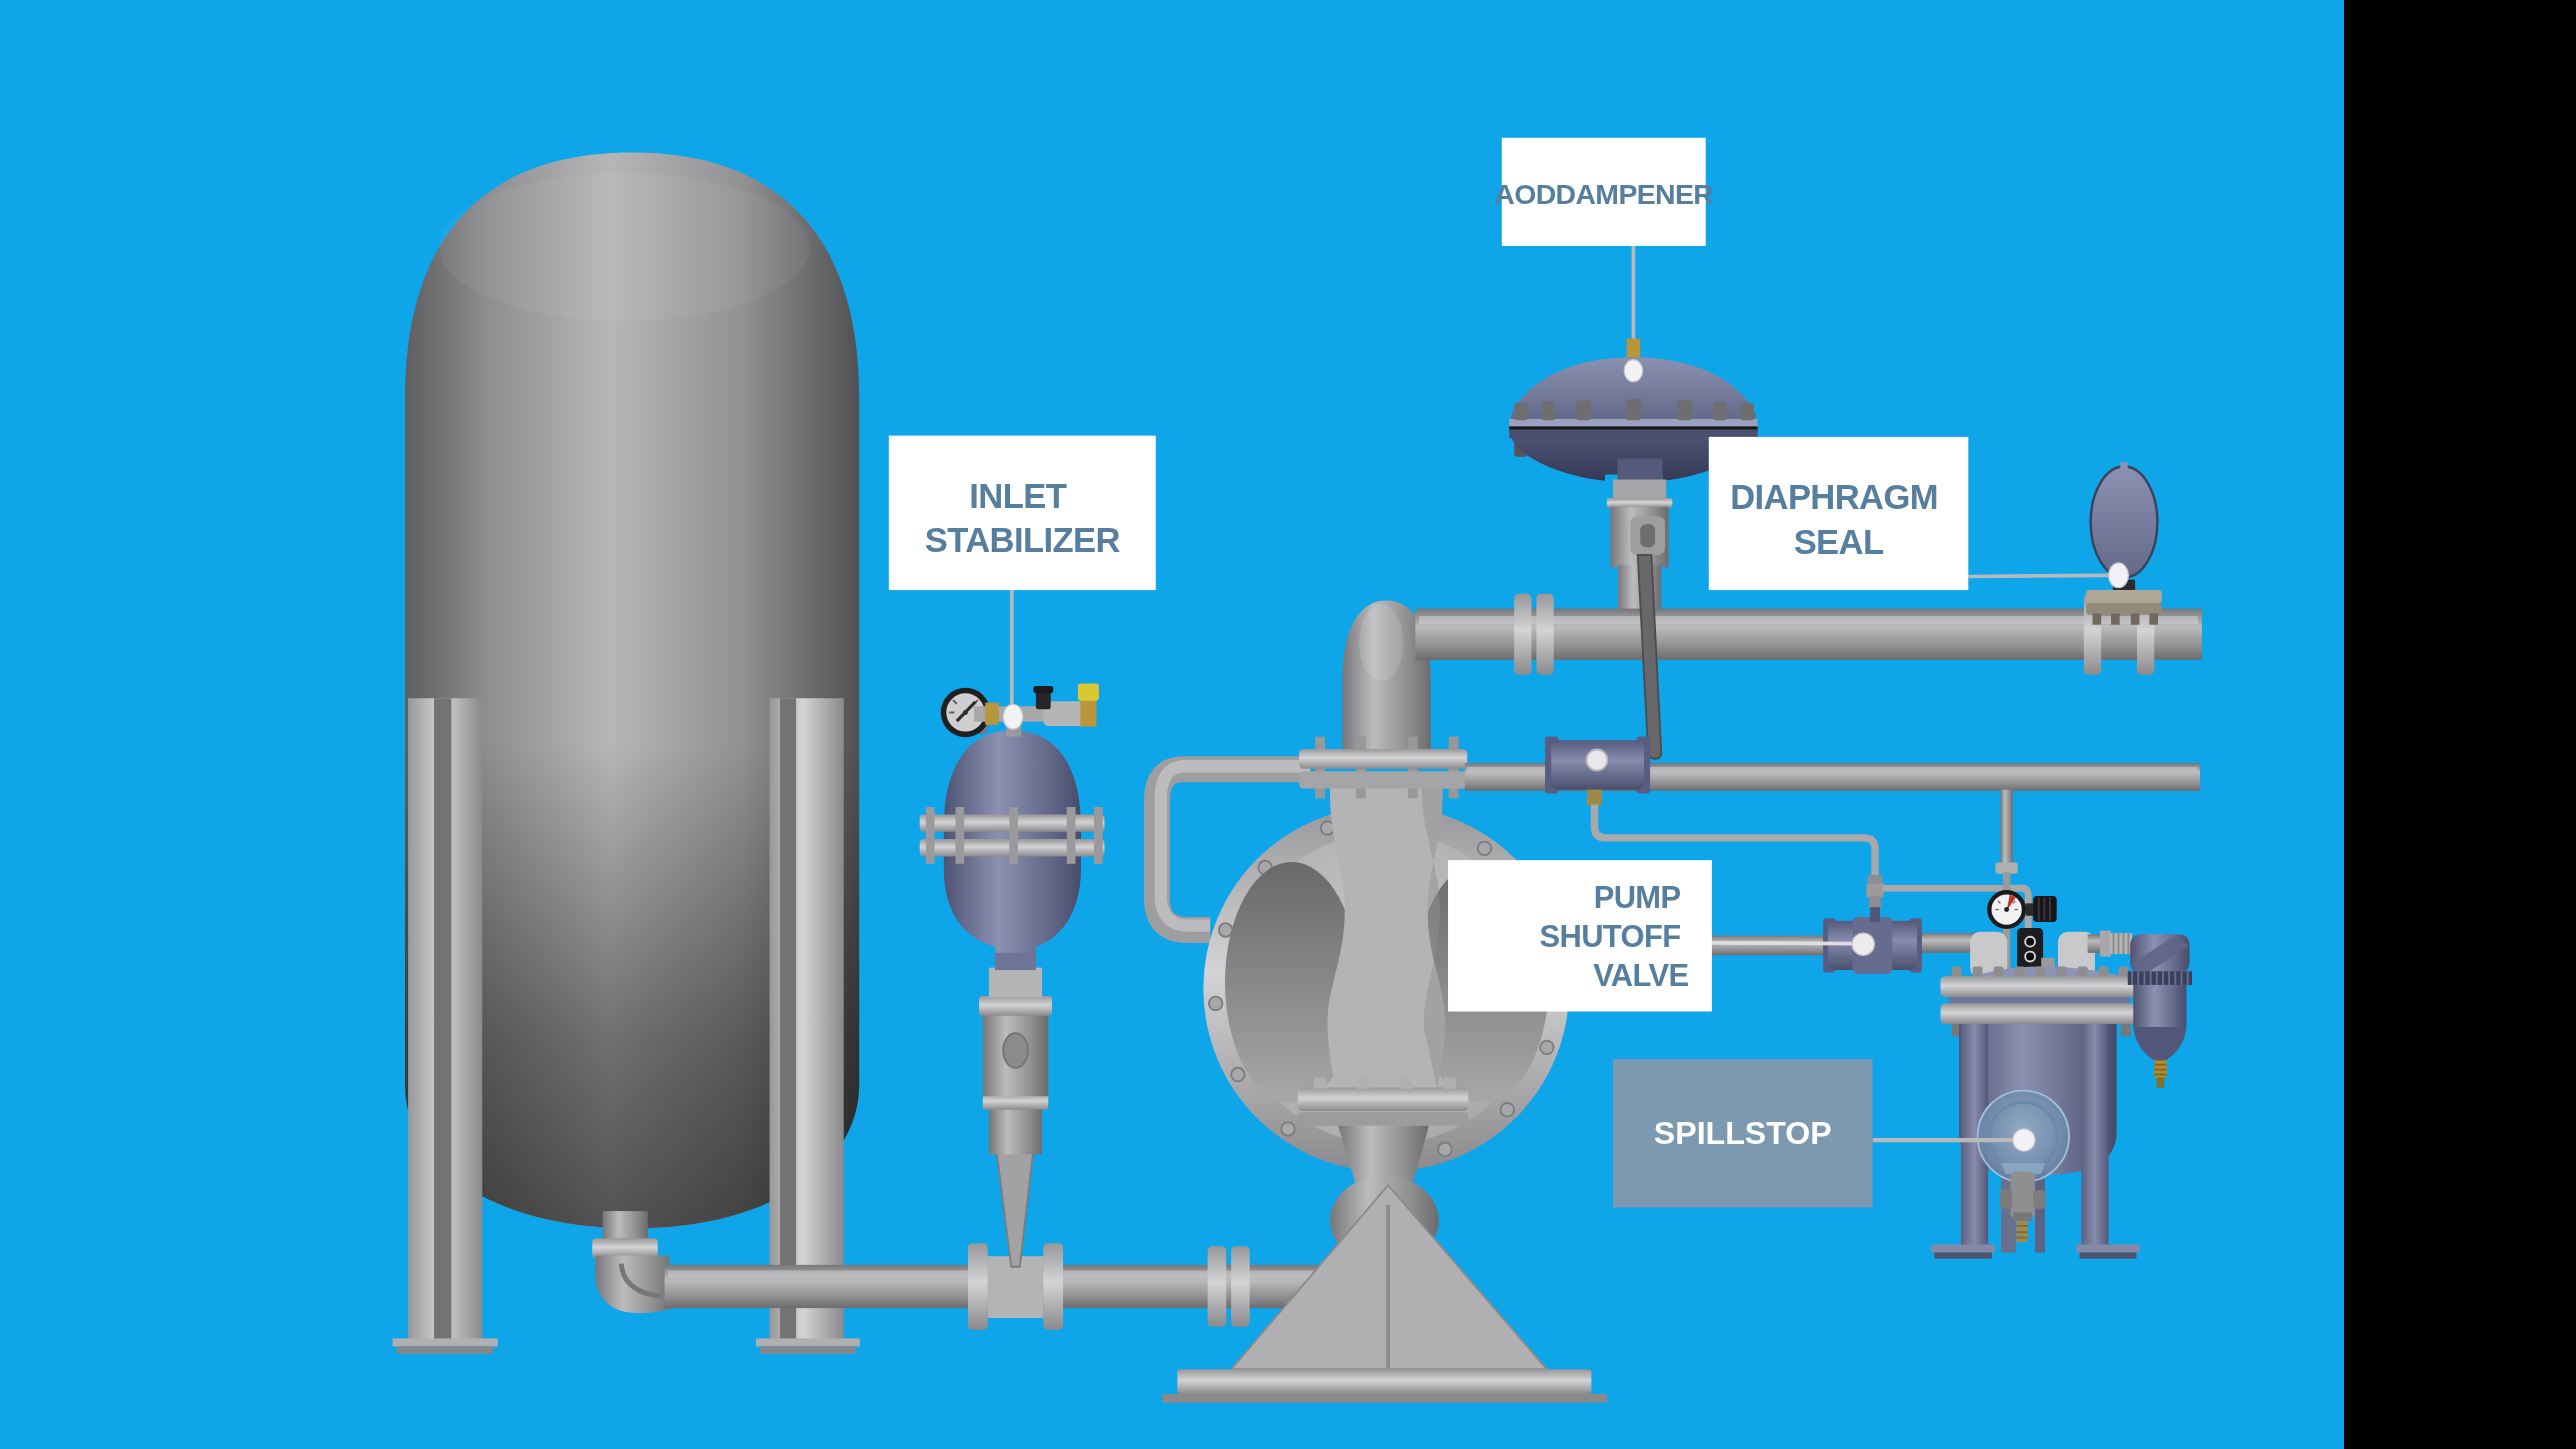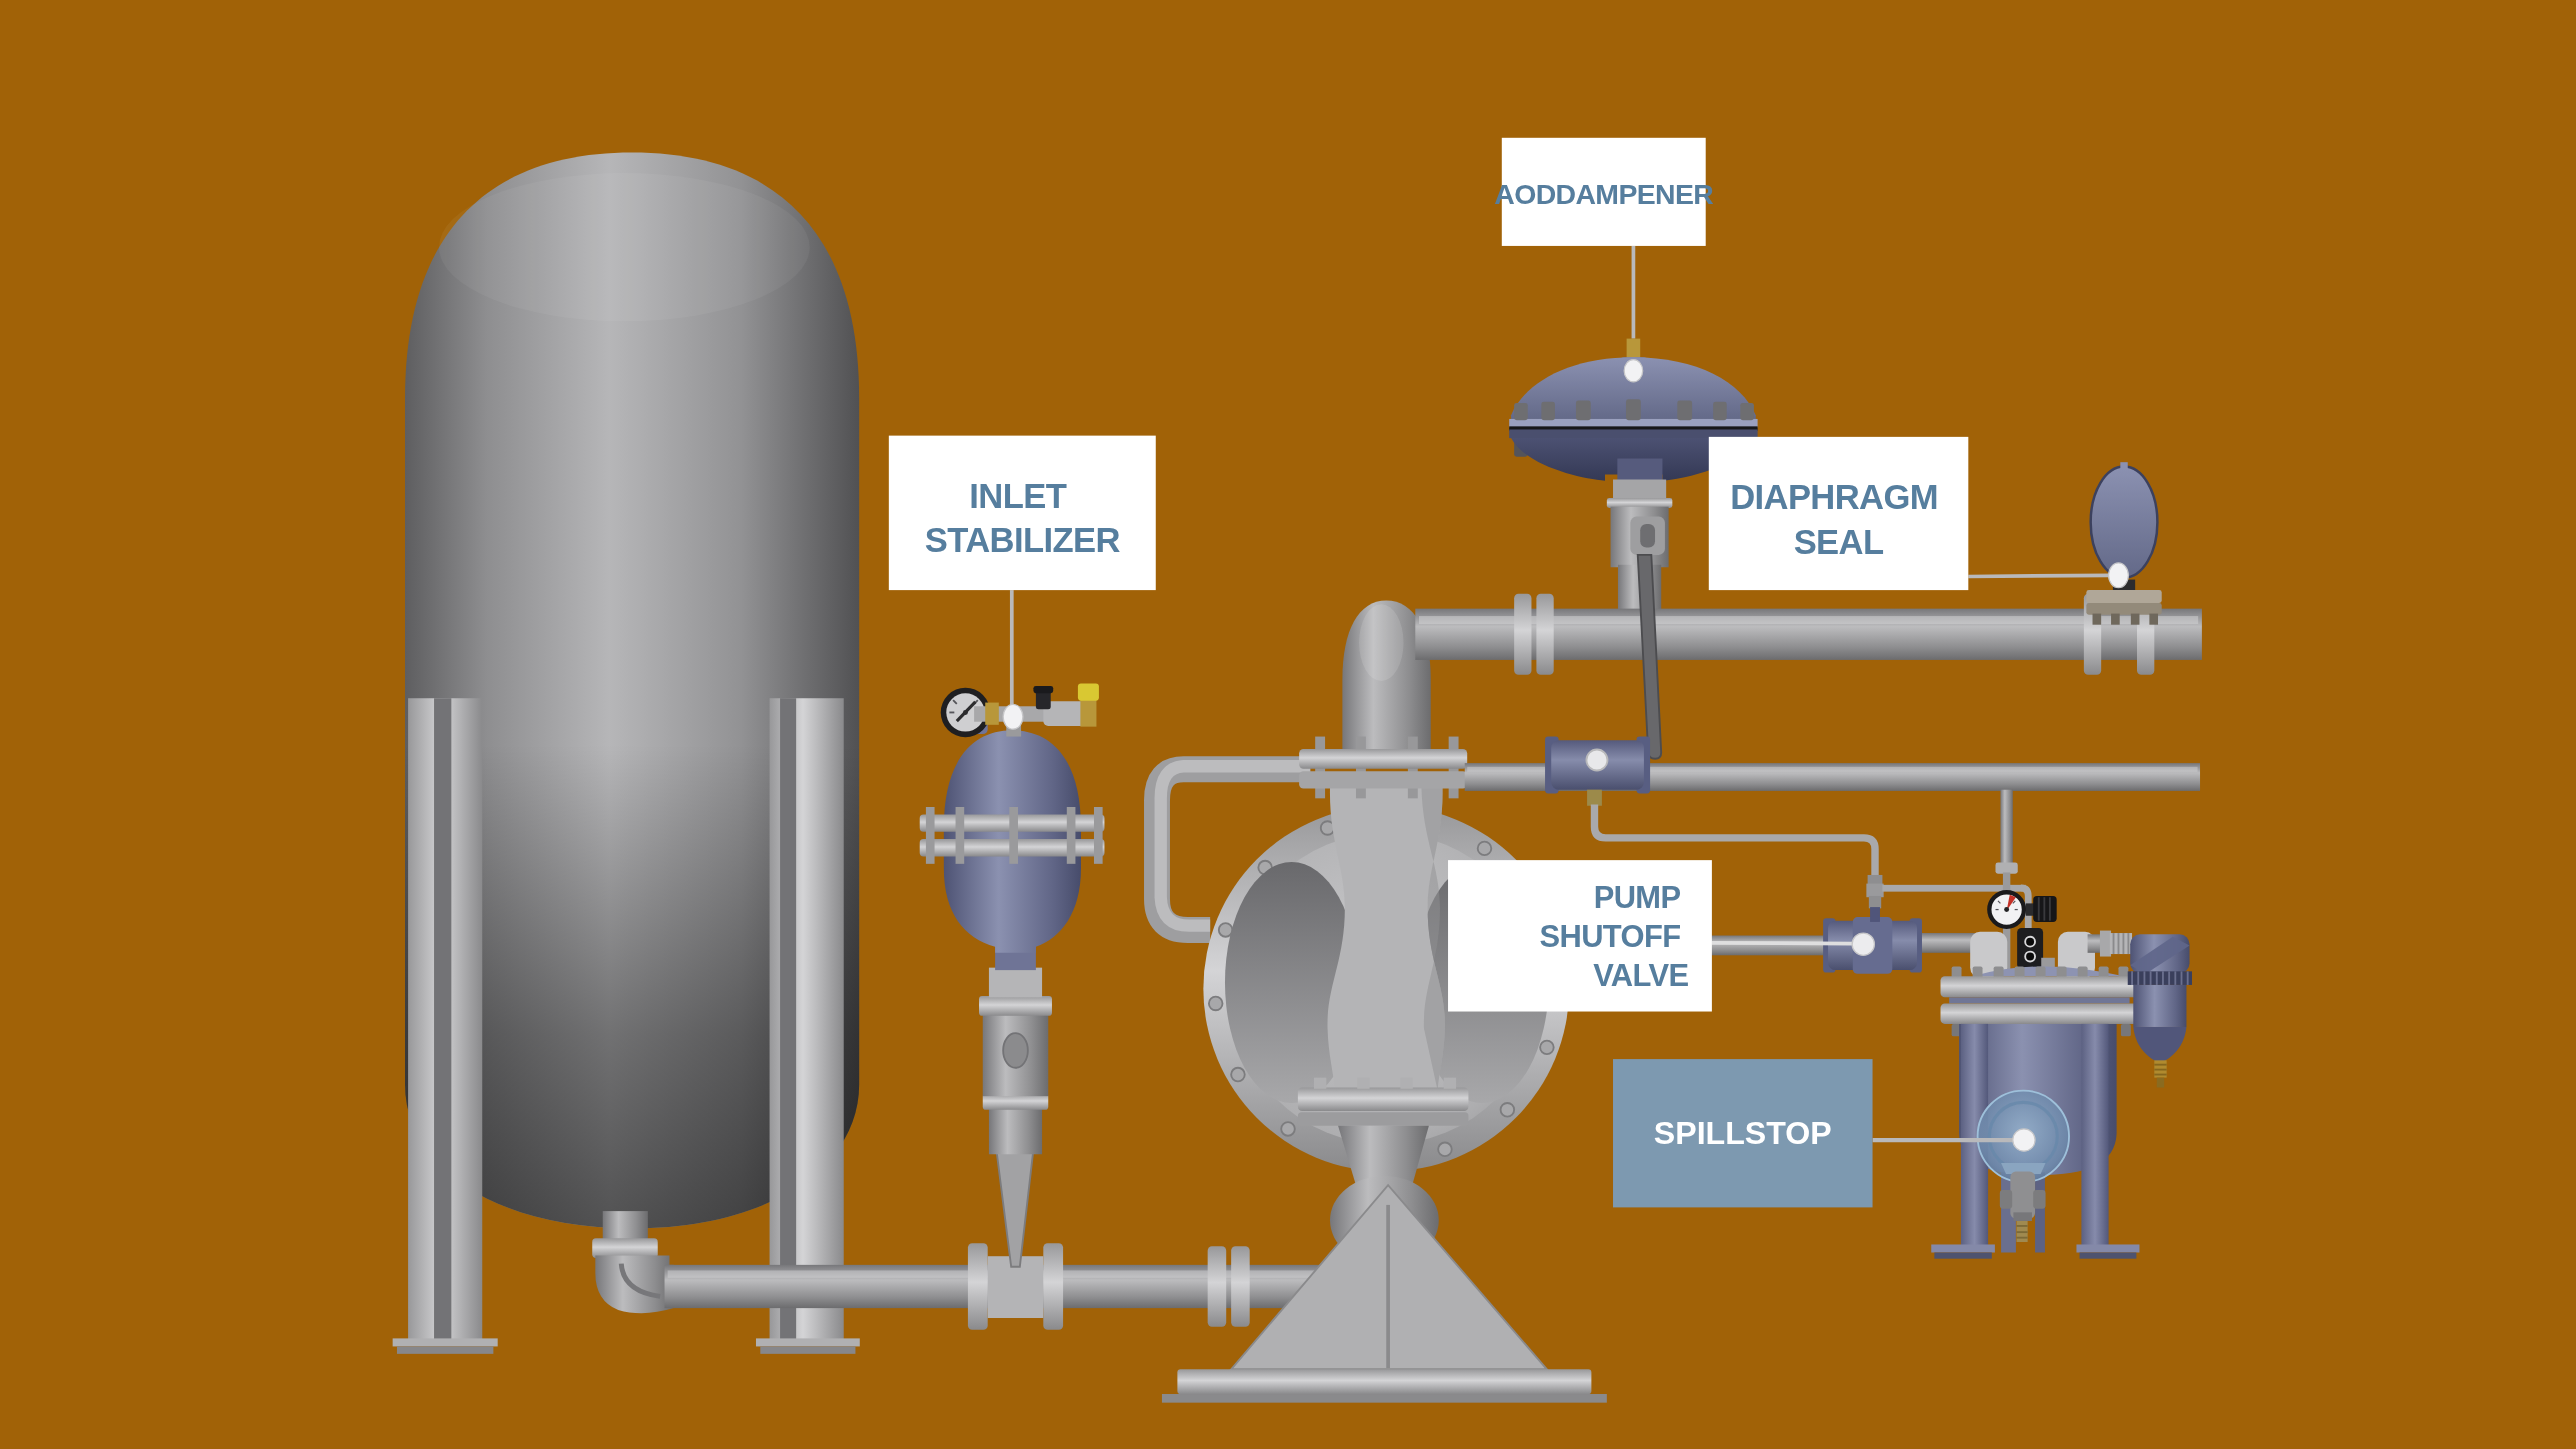--- a/index.html
+++ b/index.html
@@ -1,16 +1,16 @@
 <!DOCTYPE html>
 <html style="font-size:10px"><head>
 <meta charset="utf-8">
 <style>
   html,body{margin:0;padding:0;background:#000;}
-  .stage{width:2576px;height:1449px;background:#a16207;position:relative;overflow:hidden;}
+  .stage{width:2344px;height:1449px;background:#0ea5e9;position:relative;overflow:hidden;}
   svg{display:block;}
   .lbl{font-family:"Liberation Sans",sans-serif;font-weight:700;letter-spacing:-1px;}
   .lbl-lg{font-size:56px;}
   .lbl-md{font-size:50px;}
   .lbl-aod{font-size:46px;}
   .lbl-sp{font-size:52px;letter-spacing:0px;}
 </style>
 </head>
 <body>
 

